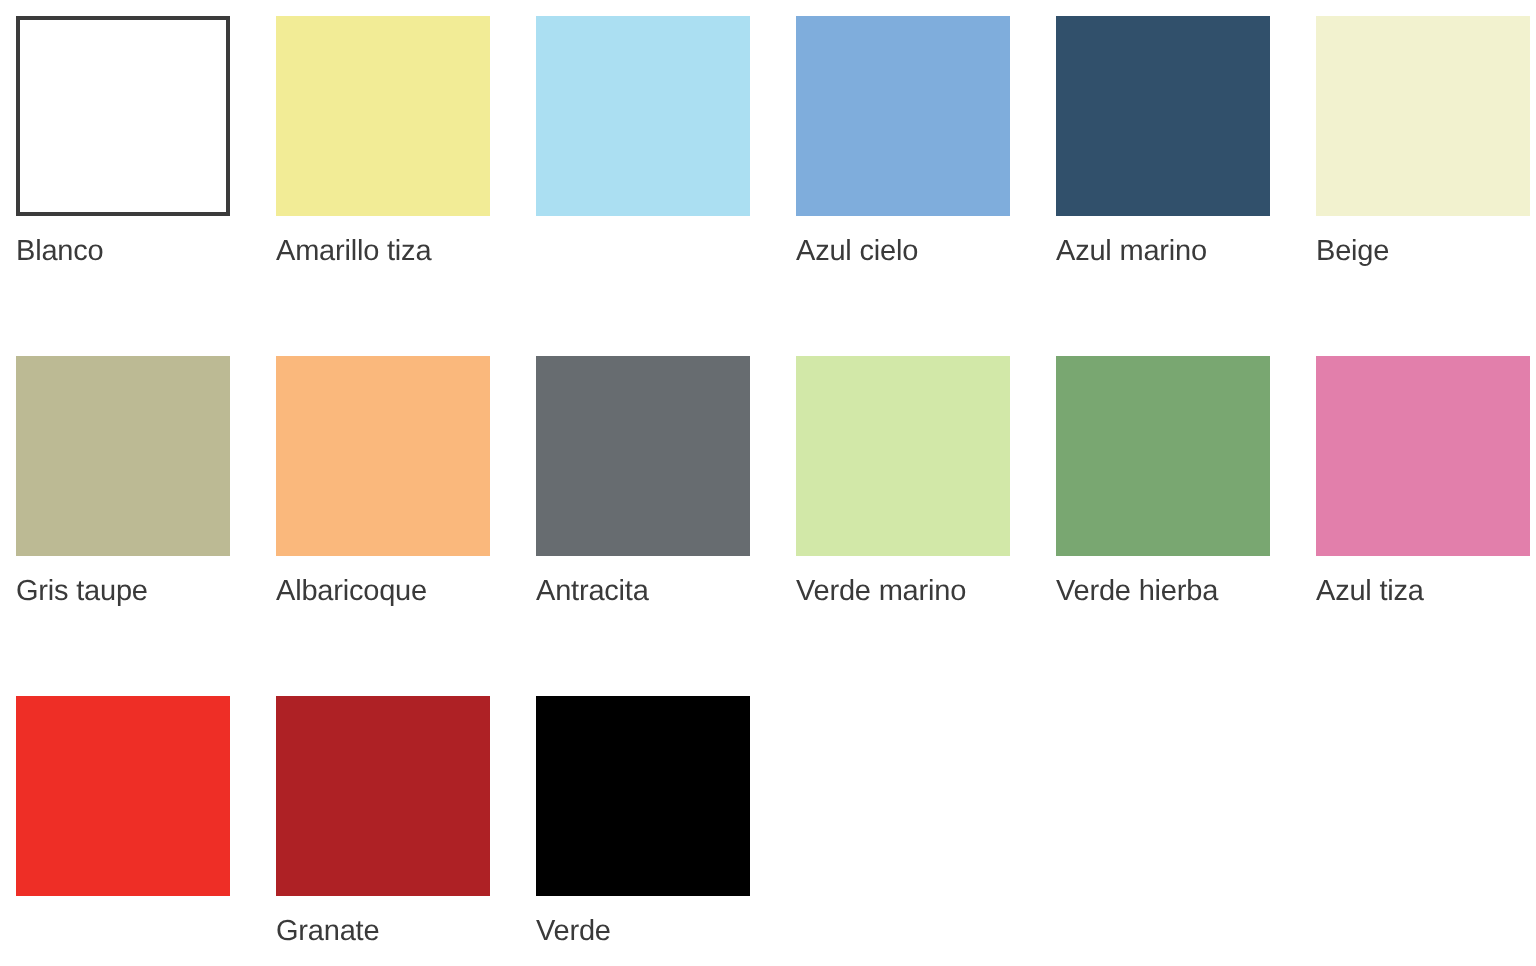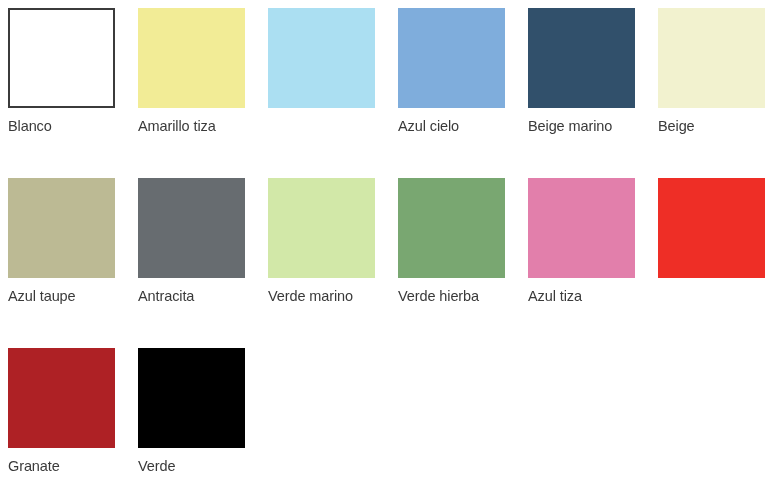--- a/index.html
+++ b/index.html
@@ -75,29 +75,33 @@
       </div>
       <div class="swatch-cell">
         <div class="swatch-chip" style="background-color: rgb(171, 223, 242);"></div>
       </div>
       <div class="swatch-cell">
         <div class="swatch-chip" style="background-color: rgb(127, 173, 220);"></div>
         <span class="swatch-label">Azul cielo</span>
       </div>
       <div class="swatch-cell">
         <div class="swatch-chip" style="background-color: rgb(49, 80, 107);"></div>
-        <span class="swatch-label">Beige marino</span>
+        <span class="swatch-label">Azul marino</span>
       </div>
       <div class="swatch-cell">
         <div class="swatch-chip" style="background-color: rgb(242, 242, 207);"></div>
         <span class="swatch-label">Beige</span>
       </div>
       <div class="swatch-cell">
         <div class="swatch-chip" style="background-color: rgb(188, 186, 148);"></div>
-        <span class="swatch-label">Azul taupe</span>
+        <span class="swatch-label">Gris taupe</span>
+      </div>
+      <div class="swatch-cell">
+        <div class="swatch-chip" style="background-color: rgb(250, 184, 124);"></div>
+        <span class="swatch-label">Albaricoque</span>
       </div>
       <div class="swatch-cell">
         <div class="swatch-chip" style="background-color: rgb(103, 108, 112);"></div>
         <span class="swatch-label">Antracita</span>
       </div>
       <div class="swatch-cell">
         <div class="swatch-chip" style="background-color: rgb(210, 232, 168);"></div>
         <span class="swatch-label">Verde marino</span>
       </div>
       <div class="swatch-cell">

